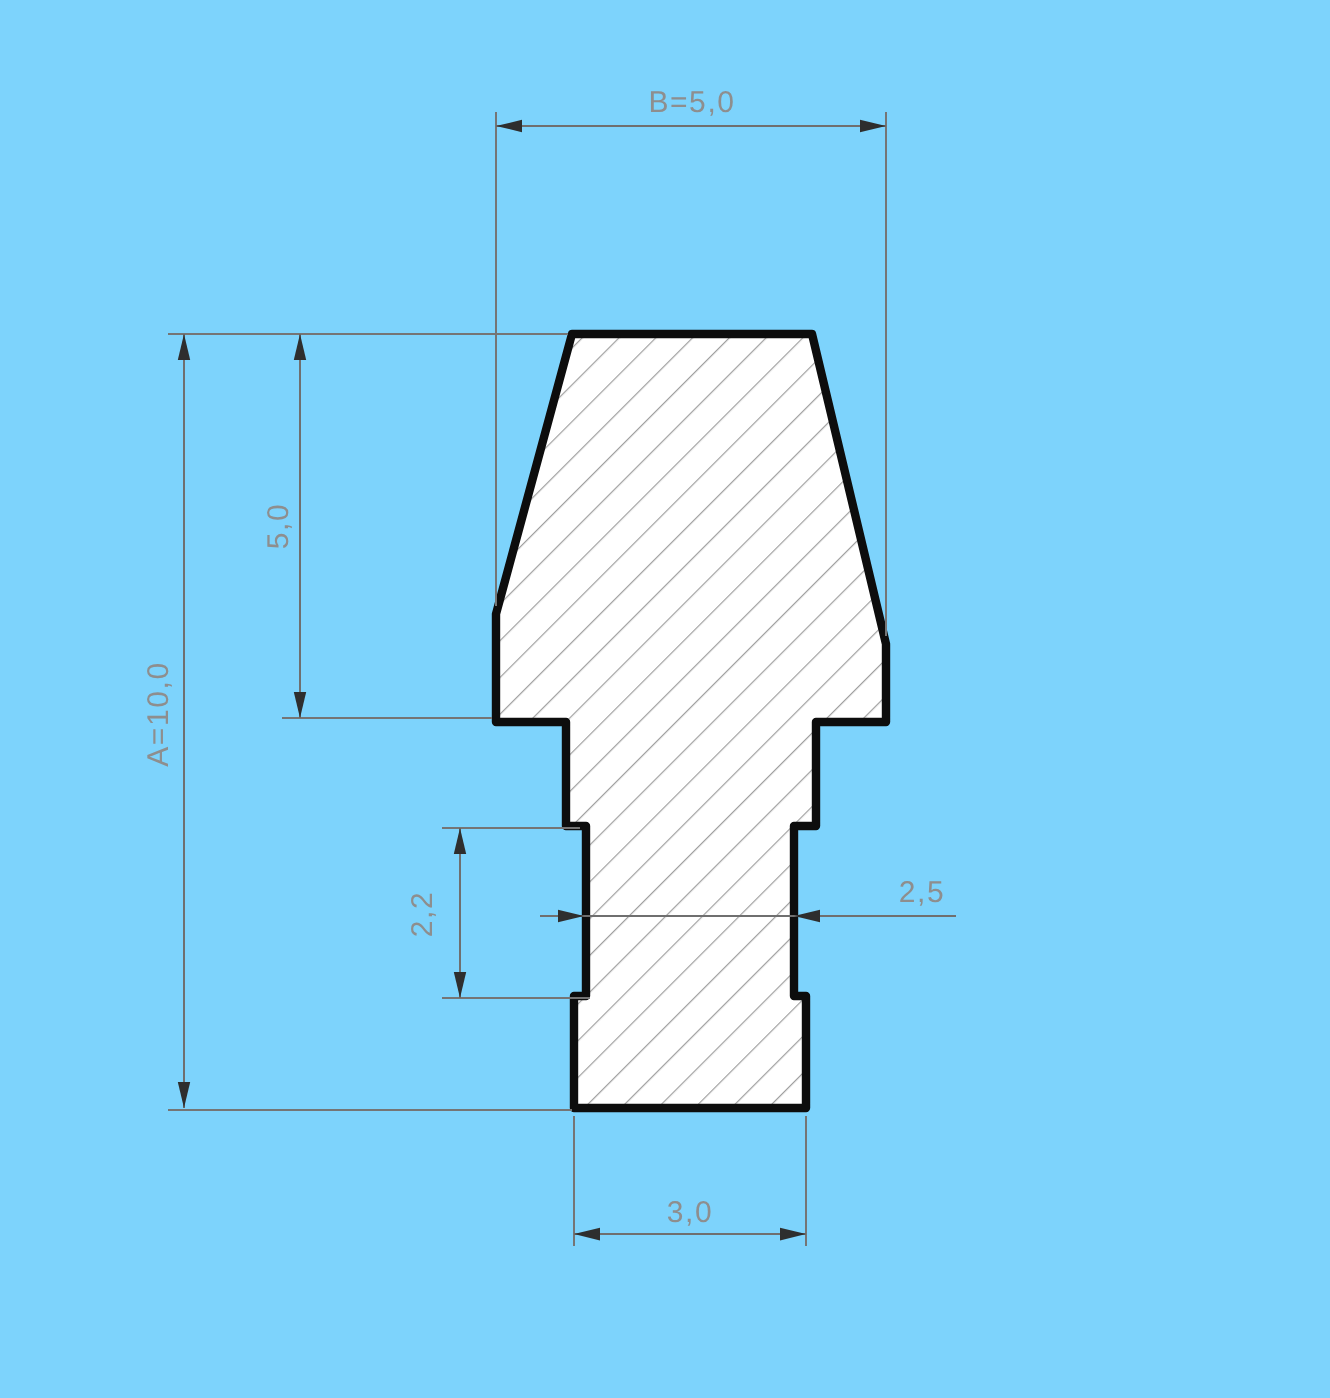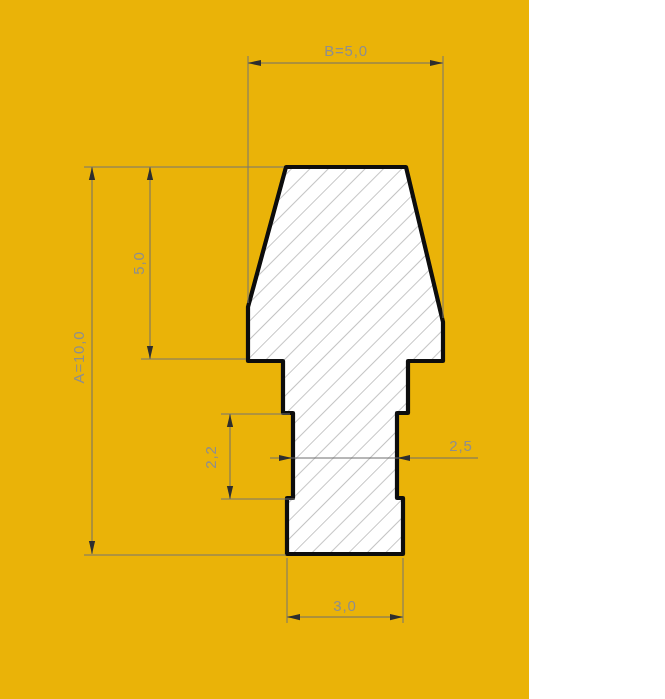--- a/index.html
+++ b/index.html
@@ -3,23 +3,23 @@
 <meta charset="utf-8">
 <style>
   html, body {
     margin: 0;
     padding: 0;
     background: #ffffff;
     font-family: "Liberation Sans", sans-serif;
   }
   .stage {
     position: relative;
-    width: 529px;
+    width: 665px;
     height: 699px;
-    background: #eab308;
+    background: #7dd3fc;
     overflow: hidden;
   }
   svg { display: block; }
   .dim-text {
     fill: #8e8e8e;
     font-family: "Liberation Sans", sans-serif;
     font-size: 15px;
     letter-spacing: 0.8px;
   }
   .dim-line { stroke: #6f6f6f; stroke-width: 1; }

